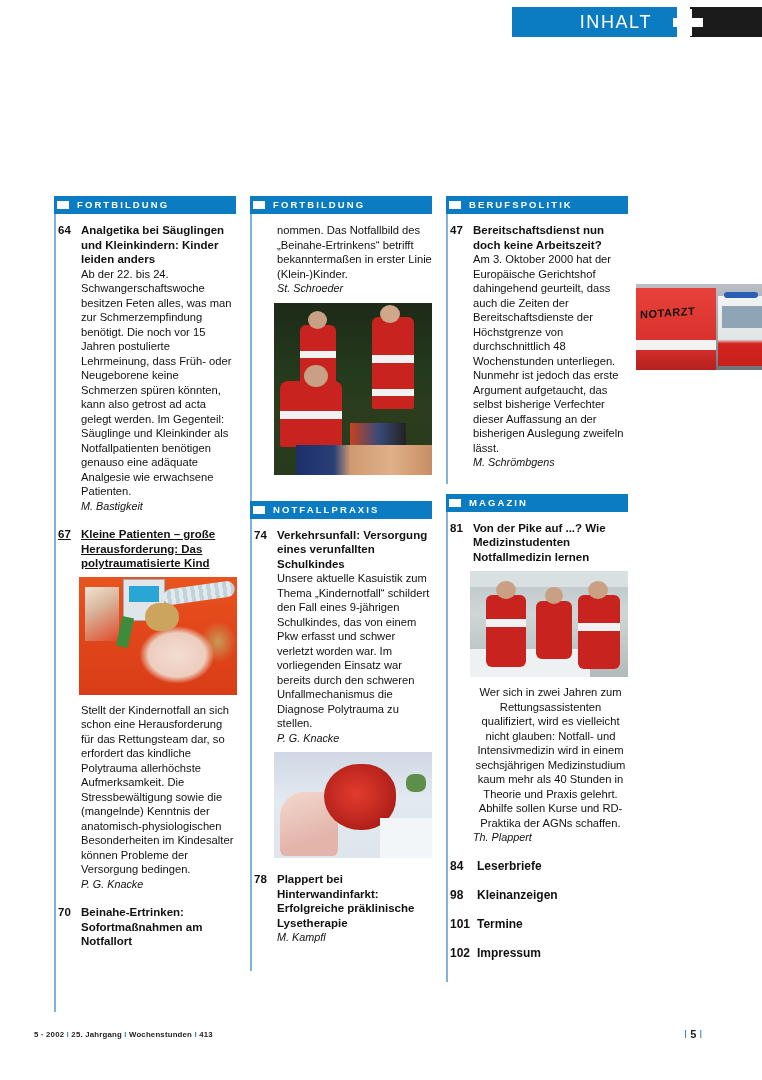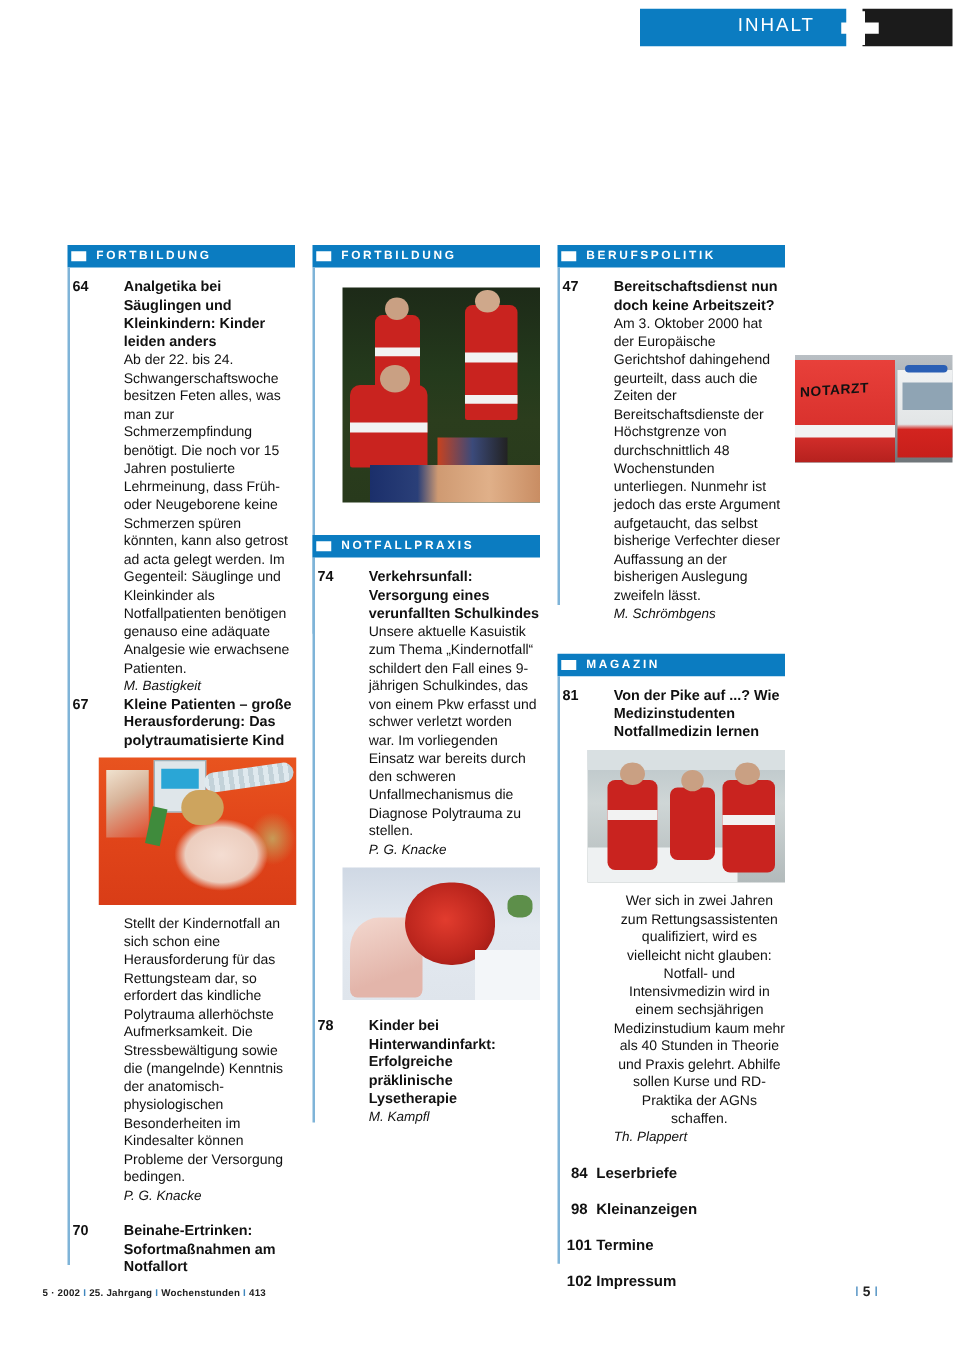--- a/index.html
+++ b/index.html
@@ -14,21 +14,21 @@
 
   
   .header{position:absolute;top:0;left:0;width:762px;height:44px;}
   .header-blue{
     position:absolute;top:7px;left:512px;width:165px;height:30px;
     background:#0b7cc1;
   }
   .header-title{
     position:absolute;top:12px;left:512px;width:140px;
     text-align:right;
-    color:#ffffff;font-size:15px;letter-spacing:1.6px;
+    color:#ffffff;font-size:18px;letter-spacing:1.6px;
     font-family:"Liberation Sans", sans-serif;
   }
   .header-black{
     position:absolute;top:7px;left:690px;width:72px;height:30px;
     background:#1b1b1b;
   }
   .header-cross{position:absolute;top:7px;left:673px;width:30px;height:30px;}
   .header-cross i{position:absolute;background:#ffffff;display:block;}
   .header-cross i.h{top:11px;left:0px;width:30px;height:9px;}
   .header-cross i.v{top:2px;left:10px;width:9px;height:27px;}
@@ -54,27 +54,27 @@
 
   
   .rule{
     position:absolute;left:0;top:18px;width:1.5px;background:#7fb4d8;
   }
 
   .sec{position:relative;padding-left:0;}
   .secbody{padding-left:2px;padding-top:9px;}
 
   
-  .entry{display:flex;margin-bottom:0px;gap:18px;}
+  .entry{display:flex;margin-bottom:0px;}
   .pg{
     width:23px;min-width:23px;
     font-weight:bold;font-size:11.5px;line-height:14.5px;
     text-align:left;padding-left:2px;
   }
-  .pg.wide{width:27px;min-width:27px;text-align:center;}
+  .pg.wide{width:27px;min-width:27px;}
   .etext{flex:1;}
   .ttl{
     font-weight:bold;font-size:11.5px;line-height:14.5px;
     margin:0 0 0 0;
   }
   .body{
     font-size:11.2px;line-height:14.5px;margin:0;
   }
   .auth{
     font-style:italic;font-size:10.8px;line-height:14.5px;margin:0;
@@ -214,21 +214,21 @@
 
         <div class="entry">
           <div class="pg">64</div>
           <div class="etext">
             <p class="ttl">Analgetika bei Säuglingen und Kleinkindern: Kinder leiden anders</p>
             <p class="body">Ab der 22. bis 24. Schwangerschaftswoche besitzen Feten alles, was man zur Schmerzempfindung benötigt. Die noch vor 15 Jahren postulierte Lehrmeinung, dass Früh- oder Neugeborene keine Schmerzen spüren könnten, kann also getrost ad acta  gelegt werden. Im Gegenteil: Säuglinge und Kleinkinder als Notfallpatienten benötigen genauso eine adäquate Analgesie wie erwachsene Patienten.</p>
             <p class="auth">M. Bastigkeit</p>
           </div>
         </div>
 
-        <div class="entry" style="">
+        <div class="entry" style="margin-top:14px;text-decoration:underline;">
           <div class="pg">67</div>
           <div class="etext">
             <p class="ttl">Kleine Patienten – große Herausforderung: Das polytraumatisierte Kind</p>
           </div>
         </div>
         <div class="photo ph-baby">
           <div class="lin"></div>
           <div class="dev">
               <div class="scr"></div>
             </div>
@@ -258,20 +258,24 @@
   <div class="col col2">
     <div class="sec">
       <div class="band">
         <span class="notch"></span>
         <span>FORTBILDUNG</span>
       </div>
       <div class="rule" style="height:293px;"></div>
       <div class="secbody">
         <div class="entry">
           <div class="pg"></div>
+          <div class="etext">
+            <p class="cont">nommen. Das Notfallbild des „Beinahe-Ertrinkens“ betrifft bekanntermaßen in erster Linie (Klein-)Kinder.</p>
+            <p class="auth">St. Schroeder</p>
+          </div>
         </div>
         <div class="photo ph-rescue">
           <div class="m m1"></div>
             <div class="m1h"></div>
             <div class="m1b"></div>
           <div class="m m2"></div>
             <div class="m2h"></div>
             <div class="m2b"></div>
             <div class="m2b2"></div>
           <div class="m m3"></div>
@@ -300,21 +304,21 @@
         </div>
         <div class="photo ph-trauma">
           <div class="sk"></div>
             <div class="head"></div>
             <div class="sh"></div>
             <div class="gr"></div>
         </div>
         <div class="entry" style="margin-top:14px;">
           <div class="pg">78</div>
           <div class="etext">
-            <p class="ttl">Kinder bei Hinterwandinfarkt: Erfolgreiche präklinische Lysetherapie</p>
+            <p class="ttl">Plappert bei Hinterwandinfarkt: Erfolgreiche präklinische Lysetherapie</p>
             <p class="auth">M. Kampfl</p>
           </div>
         </div>
       </div>
     </div>
   </div>
 
   <div class="col col3">
     <div class="sec">
       <div class="band">

